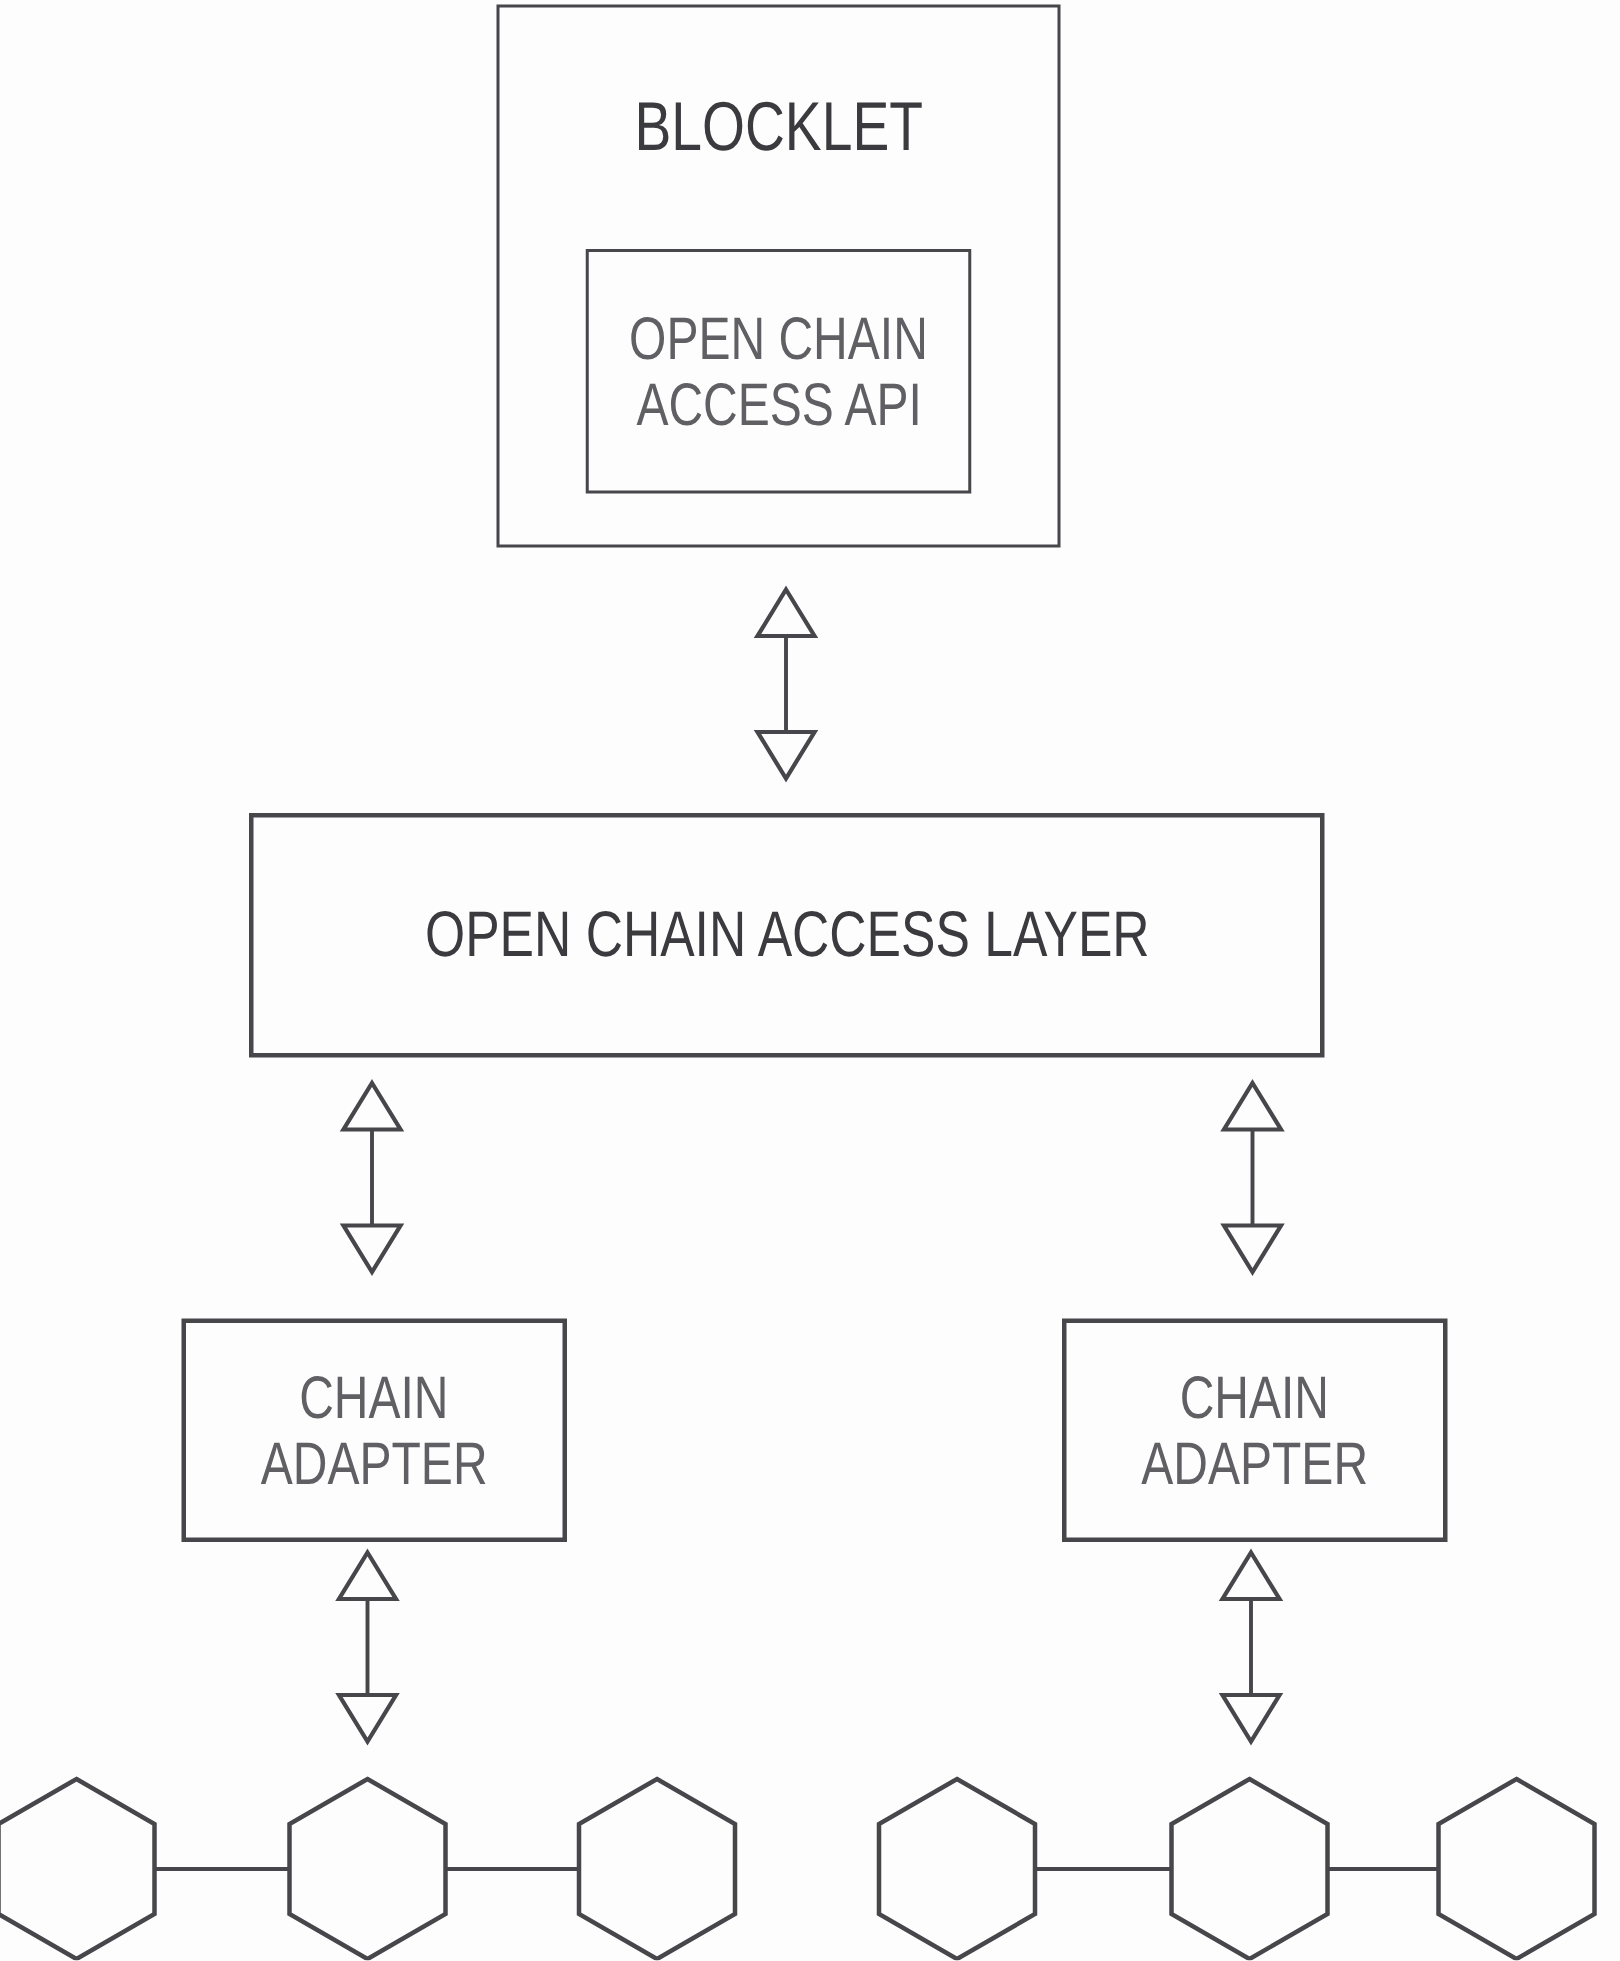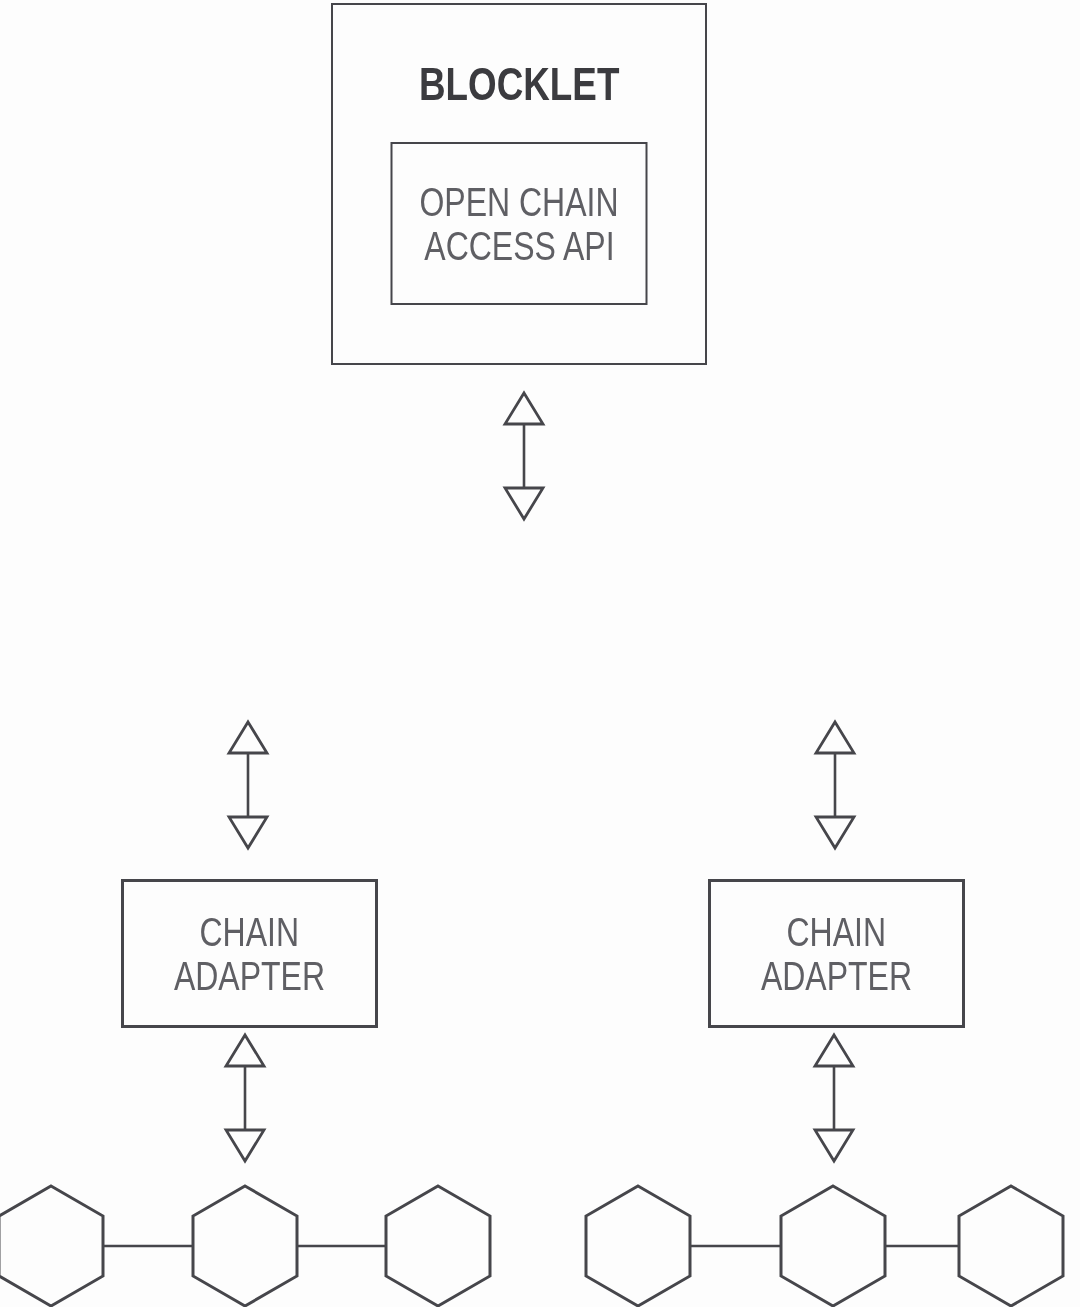--- a/index.html
+++ b/index.html
@@ -10,24 +10,24 @@
   }
   *{margin:0;padding:0;box-sizing:border-box;}
   html,body{width:1080px;height:1307px;overflow:hidden;}
   body{background:var(--bg);font-family:"Liberation Sans","DejaVu Sans",sans-serif;}
   .canvas{position:relative;width:1080px;height:1307px;background:var(--bg);}
 
   .box{position:absolute;border:2.5px solid var(--stroke);background:var(--bg);}
 
   
   .blocklet{left:331px;top:3px;width:376px;height:362px;text-align:center;}
-  .blocklet-title{padding-top:56px;font-size:46px;font-weight:700;color:var(--dark-text);line-height:1;}
+  .blocklet-title{padding-top:56px;font-size:46px;font-weight:400;color:var(--dark-text);line-height:1;}
 
   
-  .api{left:50%;top:137px;transform:translateX(-50%);width:257px;height:163px;
+  .api{left:50%;top:161px;transform:translateX(-50%);width:257px;height:163px;
        display:flex;flex-direction:column;justify-content:center;align-items:center;border-width:2.5px;}
 
   
   .layer{left:166px;top:542px;width:717px;height:163px;border-width:3px;
          display:flex;justify-content:center;align-items:center;}
   .layer-label{font-size:43px;font-weight:500;color:var(--dark-text);}
 
   
   .adapter{width:257px;height:149px;border-width:3px;top:879px;
            display:flex;flex-direction:column;justify-content:center;align-items:center;}
@@ -71,20 +71,23 @@
   </div>
 
   <div class="arrow arrow-1">
     <svg viewBox="0 0 50 132">
       <polygon points="25,3 44,34 6,34"></polygon>
       <line x1="25" y1="34" x2="25" y2="98"></line>
       <polygon points="6,98 44,98 25,129"></polygon>
     </svg>
   </div>
 
+  <div class="box layer">
+    <span class="layer-label cond">OPEN CHAIN ACCESS LAYER</span>
+  </div>
 
   <div class="arrow arrow-2l">
     <svg viewBox="0 0 50 132">
       <polygon points="25,3 44,34 6,34"></polygon>
       <line x1="25" y1="34" x2="25" y2="98"></line>
       <polygon points="6,98 44,98 25,129"></polygon>
     </svg>
   </div>
   <div class="arrow arrow-2r">
     <svg viewBox="0 0 50 132">

